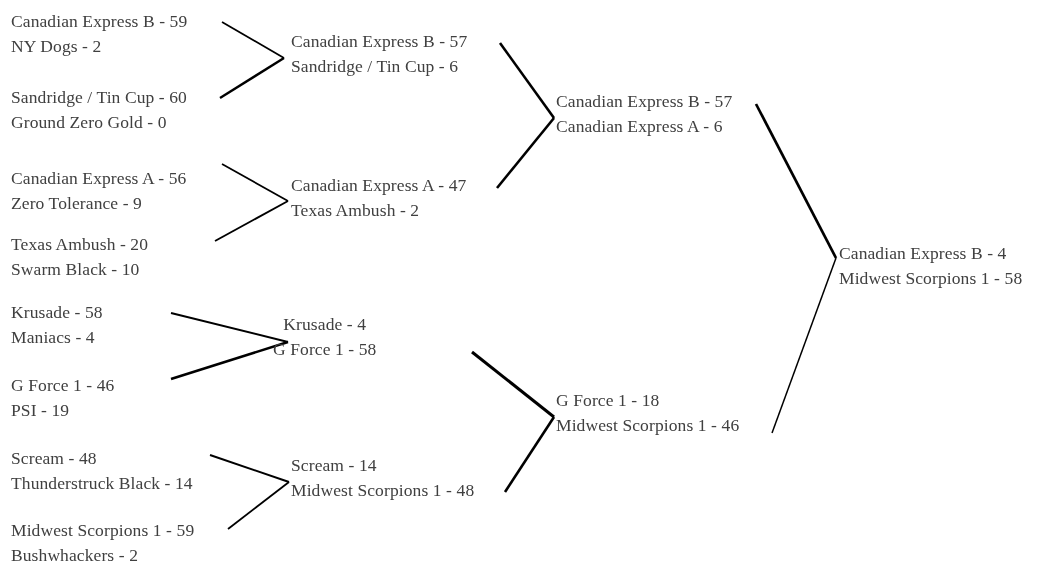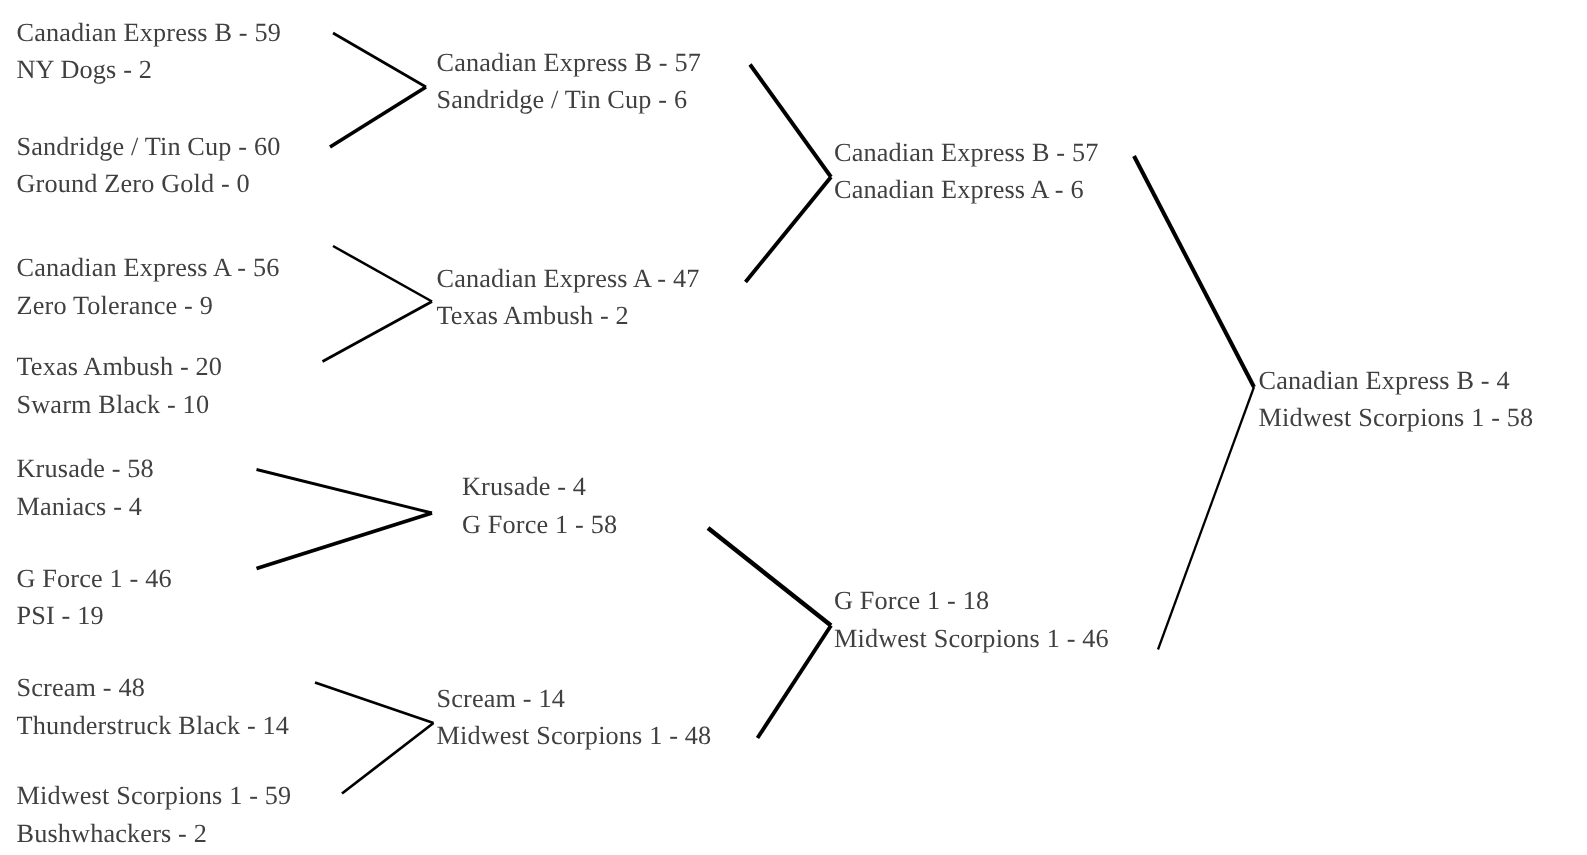--- a/index.html
+++ b/index.html
@@ -92,21 +92,21 @@
         <span class="team-line">Bushwhackers - 2</span>
       </div>
       <div class="matchup" style="left: 291px; top: 29px;">
         <span class="team-line">Canadian Express B - 57</span>
         <span class="team-line">Sandridge / Tin Cup - 6</span>
       </div>
       <div class="matchup" style="left: 291px; top: 173px;">
         <span class="team-line">Canadian Express A - 47</span>
         <span class="team-line">Texas Ambush - 2</span>
       </div>
-      <div class="matchup" style="left: 308px; top: 312px;">
+      <div class="matchup" style="left: 273px; top: 312px; text-align: center;">
         <span class="team-line">Krusade - 4</span>
         <span class="team-line">G Force 1 - 58</span>
       </div>
       <div class="matchup" style="left: 291px; top: 453px;">
         <span class="team-line">Scream - 14</span>
         <span class="team-line">Midwest Scorpions 1 - 48</span>
       </div>
       <div class="matchup" style="left: 556px; top: 89px;">
         <span class="team-line">Canadian Express B - 57</span>
         <span class="team-line">Canadian Express A - 6</span>

